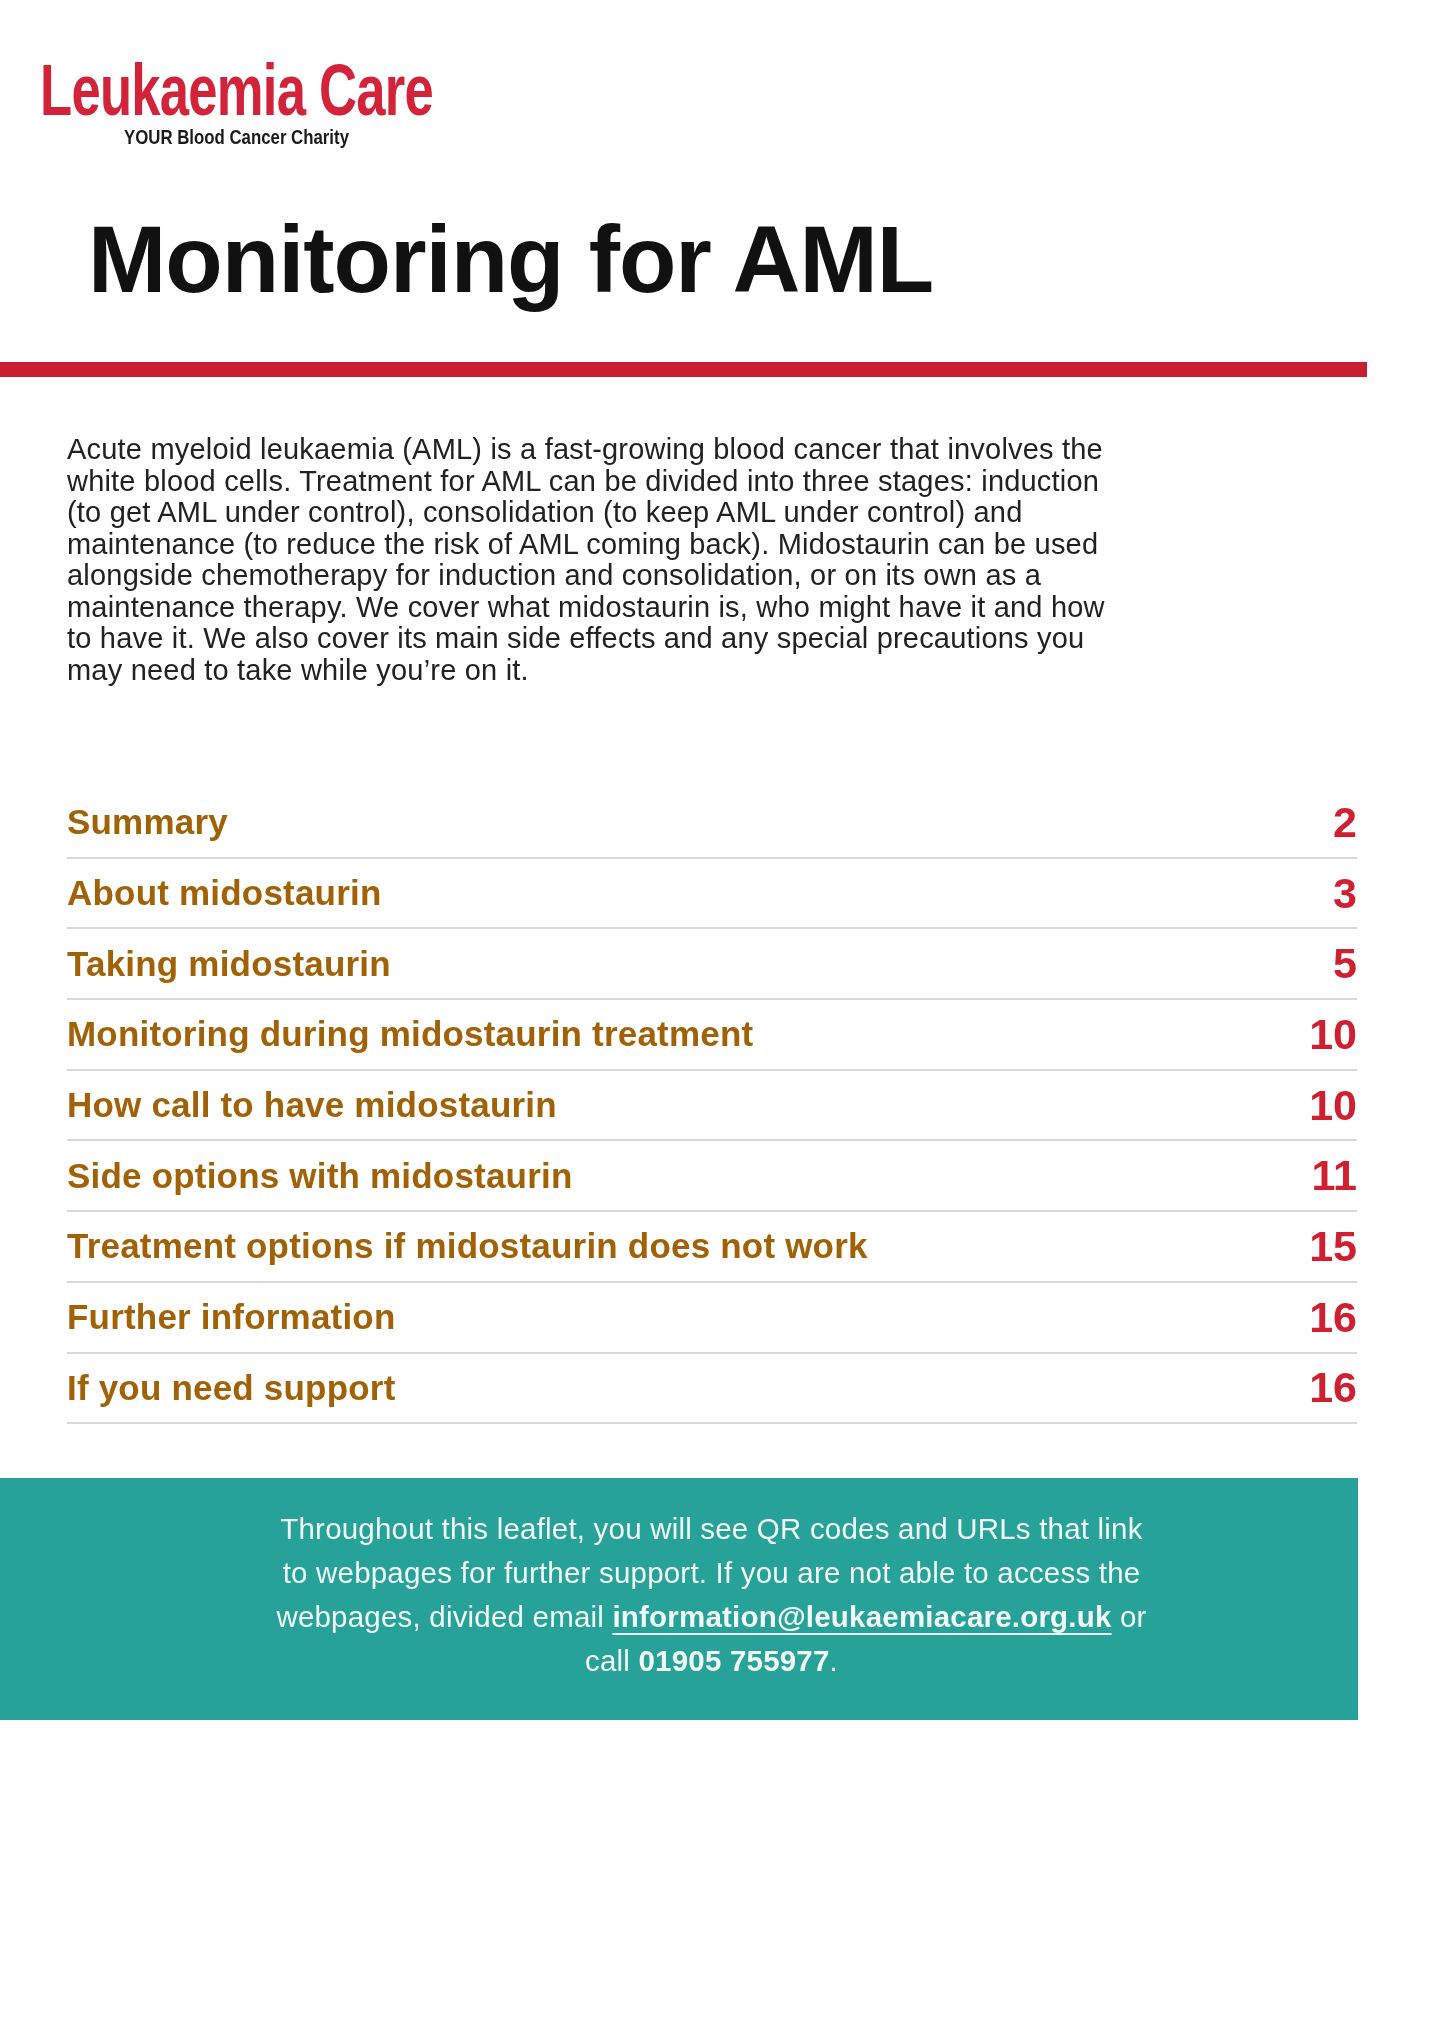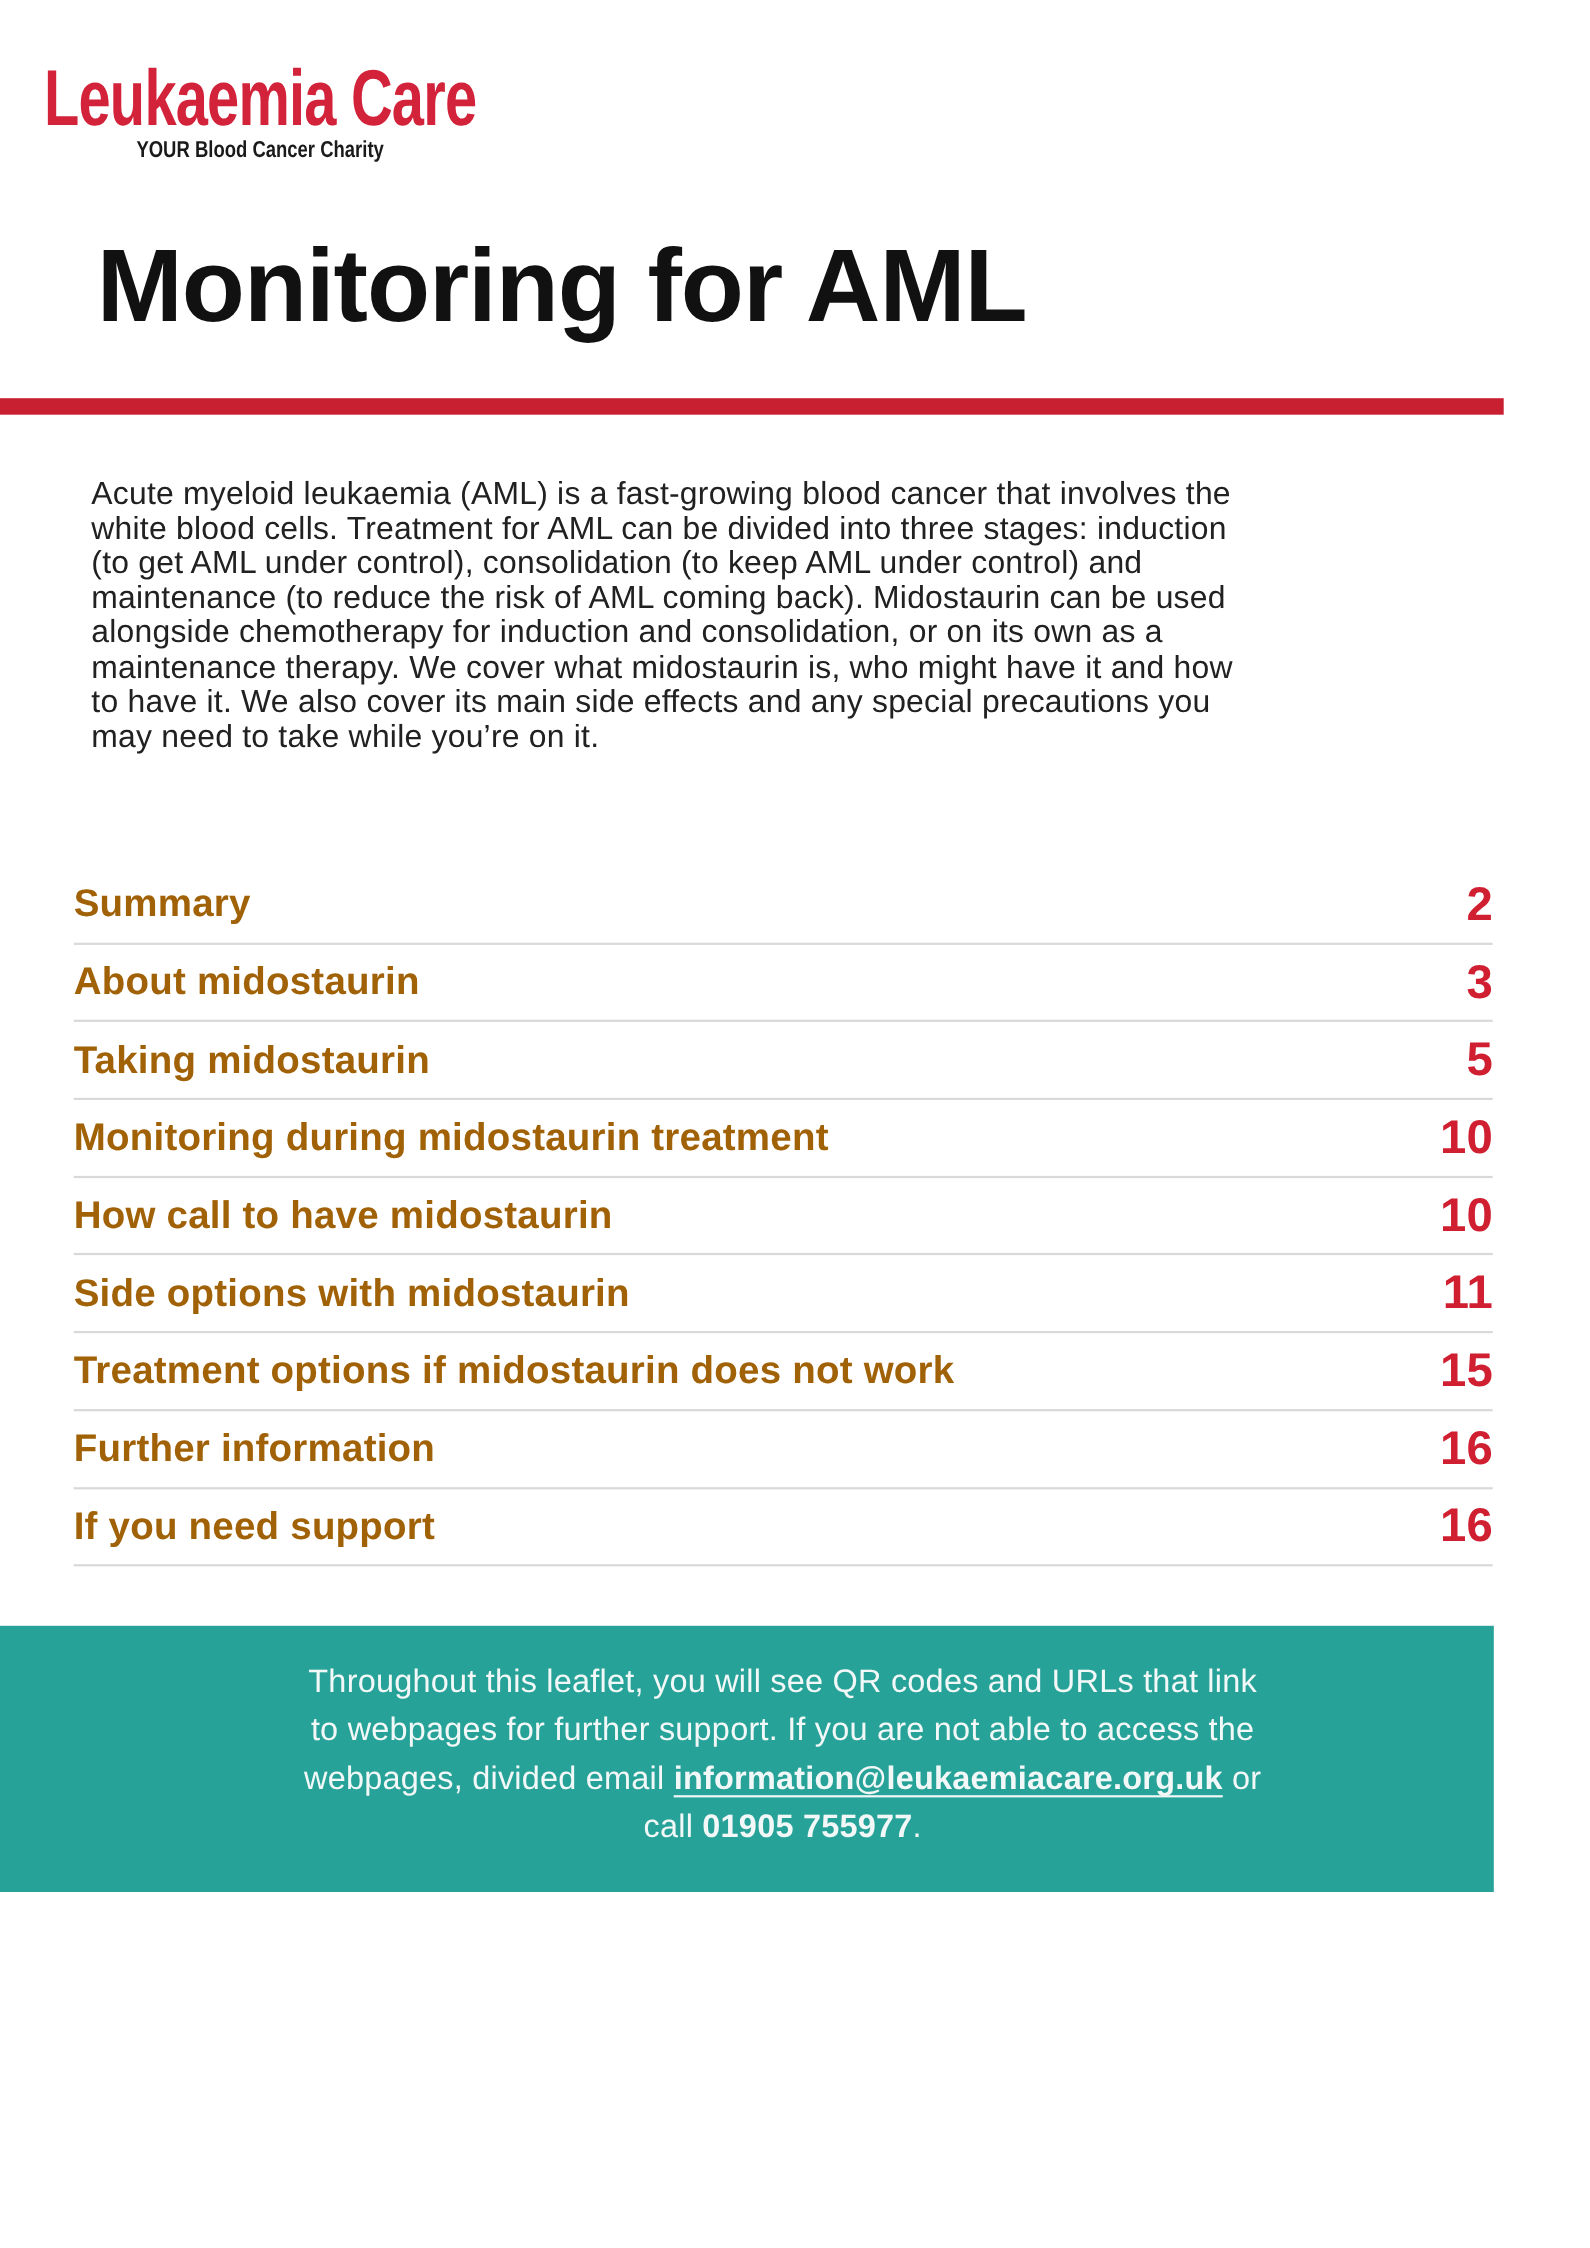--- a/index.html
+++ b/index.html
@@ -67,21 +67,20 @@
   .intro {
     position: absolute;
     left: 67px;
     top: 434px;
     width: 1300px;
     font-size: 29px;
     line-height: 31.5px;
     color: #212121;
     white-space: pre-line;
     letter-spacing: 0.2px;
-    margin-left: 16px;
   }
 
   
   .toc {
     position: absolute;
     left: 67px;
     top: 788px;
     width: 1290px;
   }
   .toc-row {

